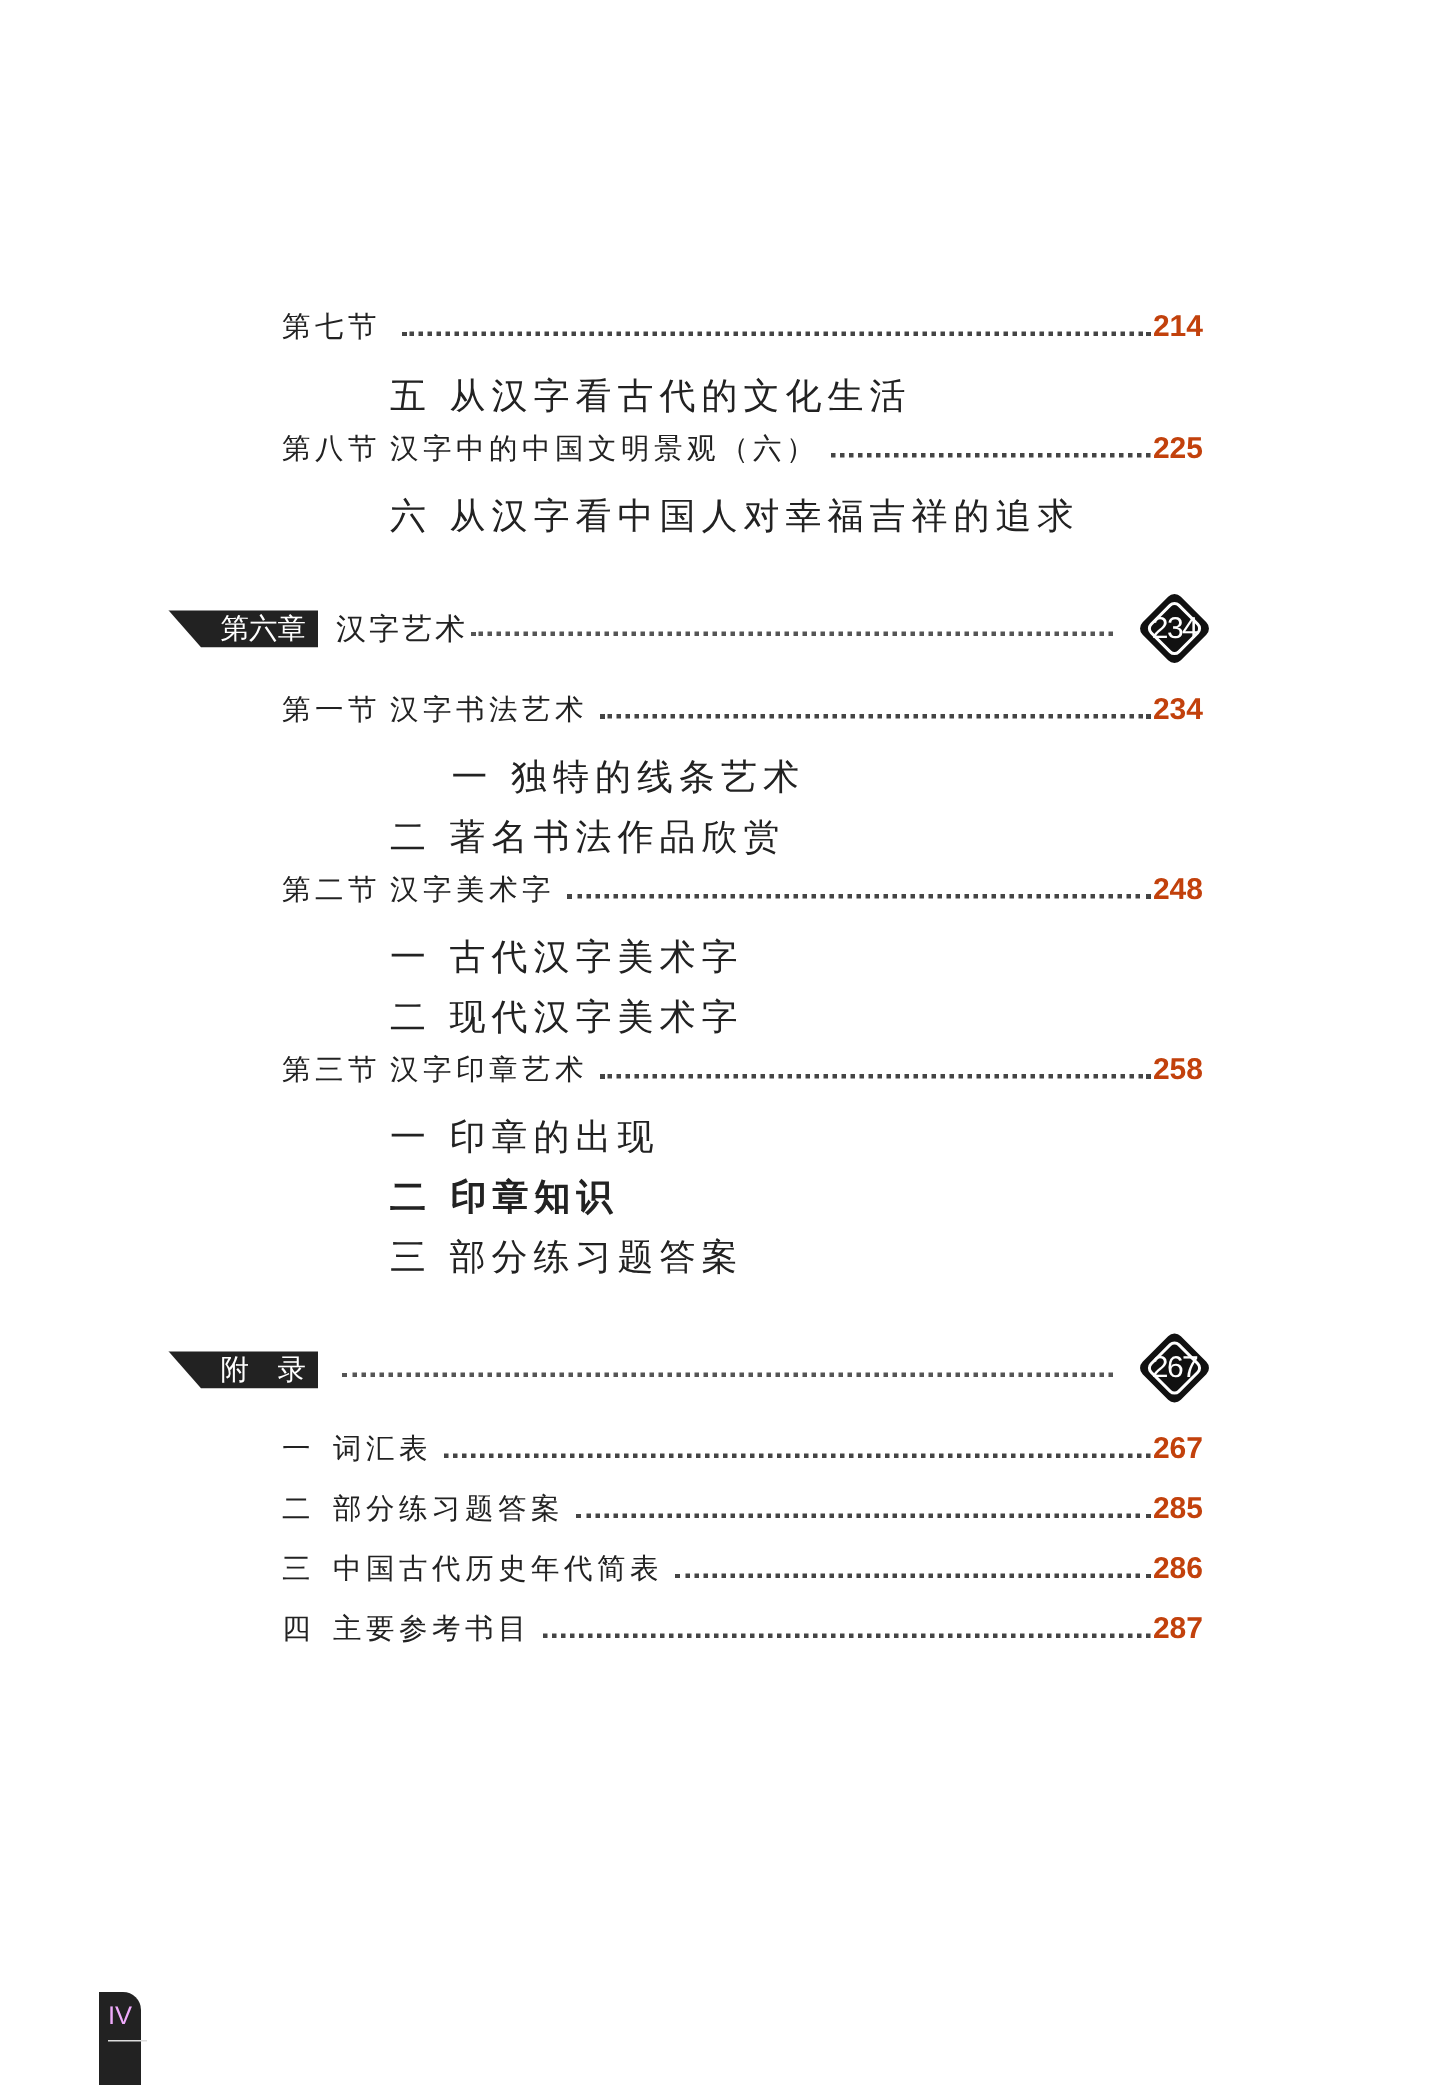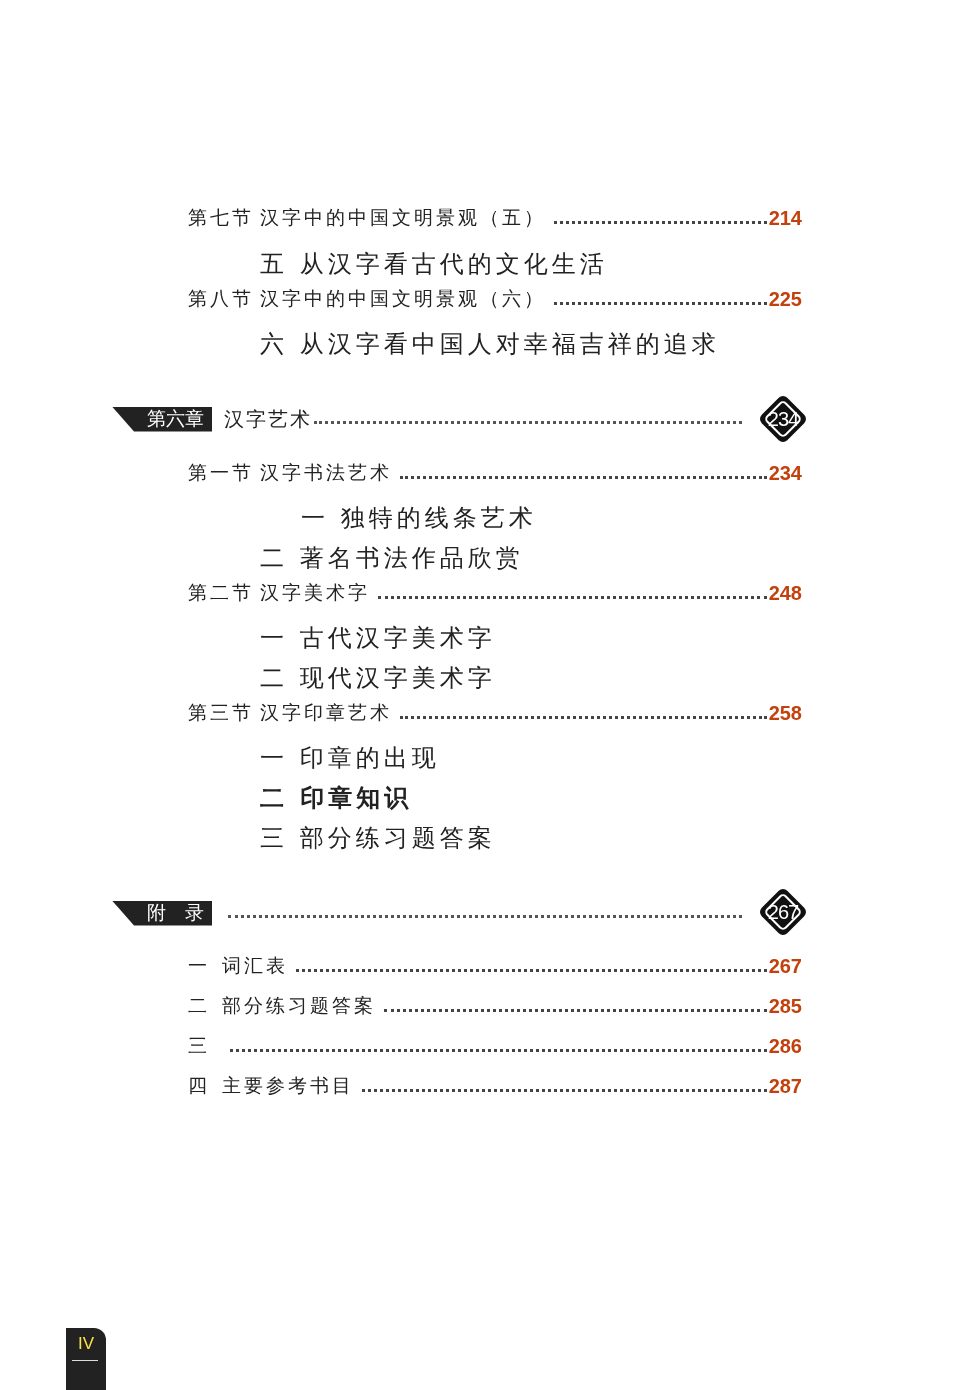--- a/index.html
+++ b/index.html
@@ -29,32 +29,31 @@
     }
     .diamond .inner {
       position:absolute; left:12px; top:12px; width:28px; height:28px; transform:rotate(45deg);
       border:2px solid #fff; border-radius:5px; box-sizing:border-box;
     }
     .diamond .num {
       position:absolute; left:0; top:0; width:52px; height:52px; display:flex; align-items:center; justify-content:center;
       color:#fff; font-family:"Liberation Sans", sans-serif; font-size:20px; letter-spacing:-1px;
     }
     .page-tab {
-      position:absolute; left:66px; top:1328px; width:40px; height:62px; background:#222;
-      border-top-right-radius:12px; color:#fde047; font-family:"Liberation Sans", sans-serif;
+      position:absolute; left:66px; top:1328px; width:28px; height:62px; background:#222;
+      border-top-right-radius:12px; color:#f0abfc; font-family:"Liberation Sans", sans-serif;
     }
     .page-tab .roman { position:absolute; top:6px; left:0; width:100%; text-align:center; font-size:17px; }
     .page-tab .line { position:absolute; top:32px; left:6px; width:26px; height:1px; background:#ddd; }
   </style>
 </head>
 <body>
 
 <div class="row" style="left:188px; top:202px; width:614px;">
   <span class="sec-label">第七节</span>
-  <span class="sec-title">汉字中的中国文明景观（五）</span>
   <span class="leader"></span>
   <span class="page">214</span>
 </div>
 <div class="sub" style="left:260px; top:248px;">五 从汉字看古代的文化生活</div>
 
 <div class="row" style="left:188px; top:283px; width:614px;">
   <span class="sec-label">第八节</span>
   <span class="sec-title">汉字中的中国文明景观（六）</span>
   <span class="leader"></span>
   <span class="page">225</span>
@@ -117,20 +116,21 @@
   <span class="page">267</span>
 </div>
 <div class="row" style="left:188px; top:990px; width:614px;">
   <span style="width:34px;">二</span>
   <span class="sec-title">部分练习题答案</span>
   <span class="leader"></span>
   <span class="page">285</span>
 </div>
 <div class="row" style="left:188px; top:1030px; width:614px;">
   <span style="width:34px;">三</span>
+  <span class="sec-title">中国古代历史年代简表</span>
   <span class="leader"></span>
   <span class="page">286</span>
 </div>
 <div class="row" style="left:188px; top:1070px; width:614px;">
   <span style="width:34px;">四</span>
   <span class="sec-title">主要参考书目</span>
   <span class="leader"></span>
   <span class="page">287</span>
 </div>
 

